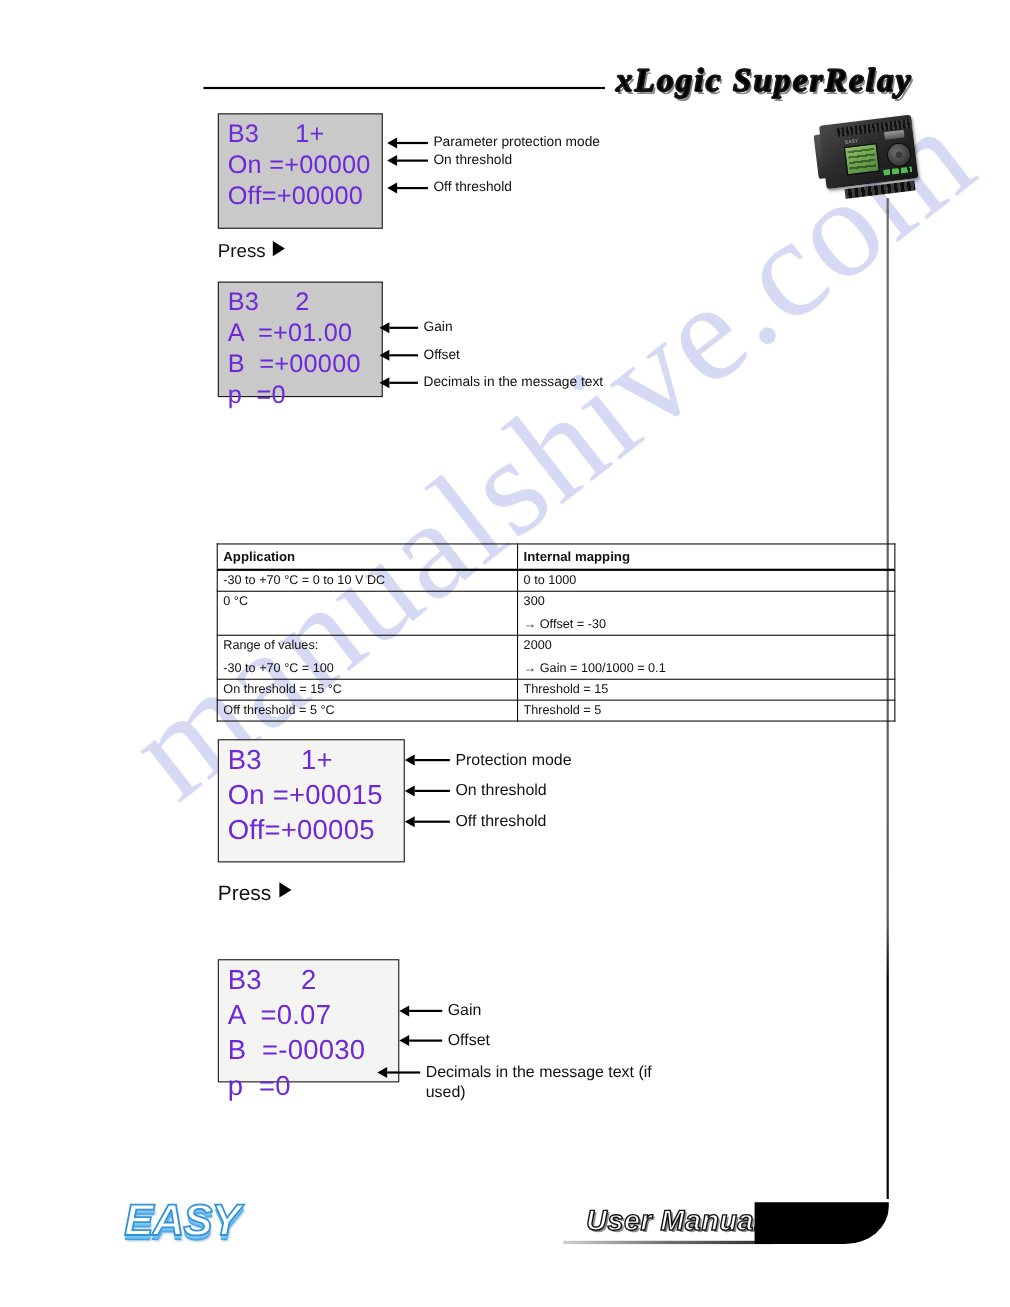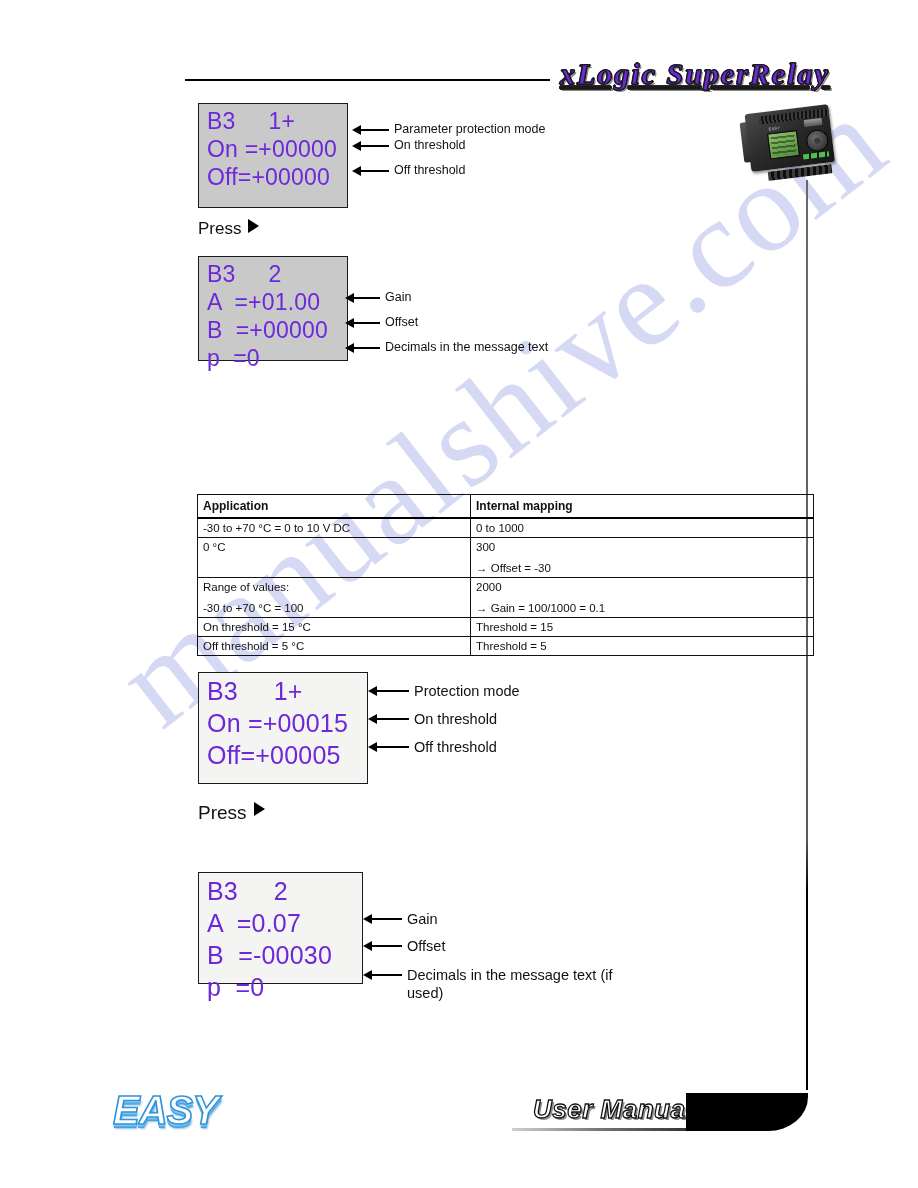--- a/index.html
+++ b/index.html
@@ -59,28 +59,27 @@
   }
   .brand-title {
     position: absolute;
     left: 560px;
     top: 57px;
     font-family: "Liberation Serif", serif;
     font-style: italic;
     font-weight: bold;
     font-size: 30px;
     letter-spacing: 2px;
-    color: #6d28d9;
+    color: #000000;
     -webkit-text-stroke: 1.1px #1a1a1a;
     text-shadow:
       -1px 0 0 #262626, 1px 0 0 #262626,
        0 -1px 0 #262626, 0 1px 0 #262626,
        2px 2px 0 #8a8a8a;
     white-space: nowrap;
-    text-decoration: underline;
   }
 
   
   .right-vrule {
     position: absolute;
     left: 806px;
     top: 190px;
     width: 2px;
     height: 900px;
     background: linear-gradient(to bottom, #6a6a6a 0%, #5a5a5a 72%, #000 78%, #000 100%);
@@ -482,21 +481,21 @@
   <div class="callout big" style="left:363px; top:911px;">
     <div class="arrow-head"></div>
     <div class="arrow-line" style="width:30px;"></div>
     <div class="callout-label">Gain</div>
   </div>
   <div class="callout big" style="left:363px; top:938px;">
     <div class="arrow-head"></div>
     <div class="arrow-line" style="width:30px;"></div>
     <div class="callout-label">Offset</div>
   </div>
-  <div class="callout big" style="left:363px; top:966px; align-items:flex-start;">
+  <div class="callout big" style="left:343px; top:966px; align-items:flex-start;">
     <div class="arrow-head" style="margin-top:4px;"></div>
     <div class="arrow-line" style="width:30px; margin-top:8px;"></div>
     <div class="callout-label" style="max-width:215px; white-space:normal;">Decimals in the message text (if used)</div>
   </div>
 
   <div class="easy-logo">EASY</div>
   <div class="footer-underline"></div>
   <div class="footer-manual">User Manual</div>
   <div class="footer-blob"></div>
 

